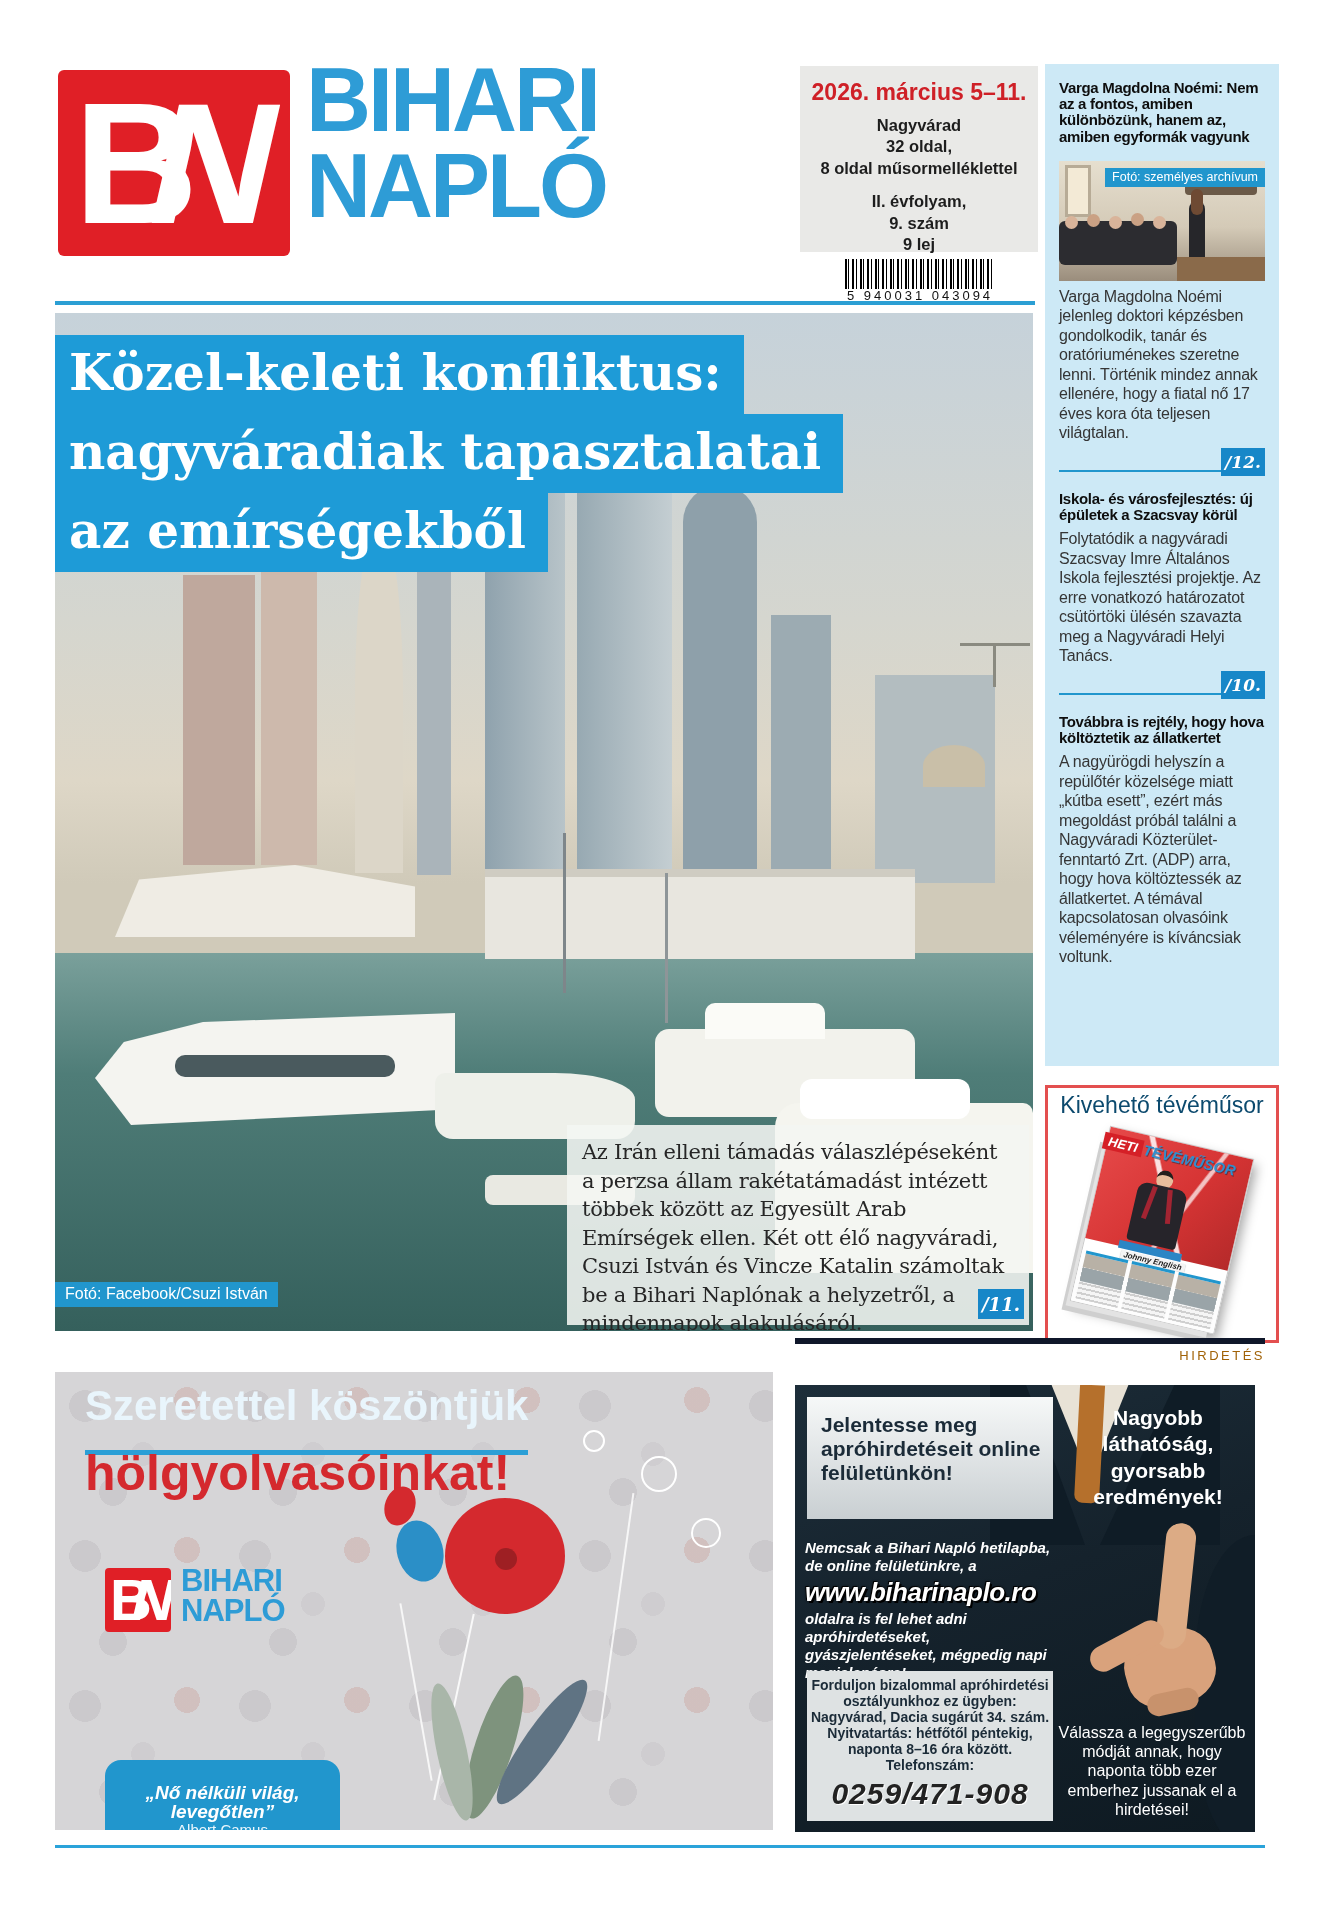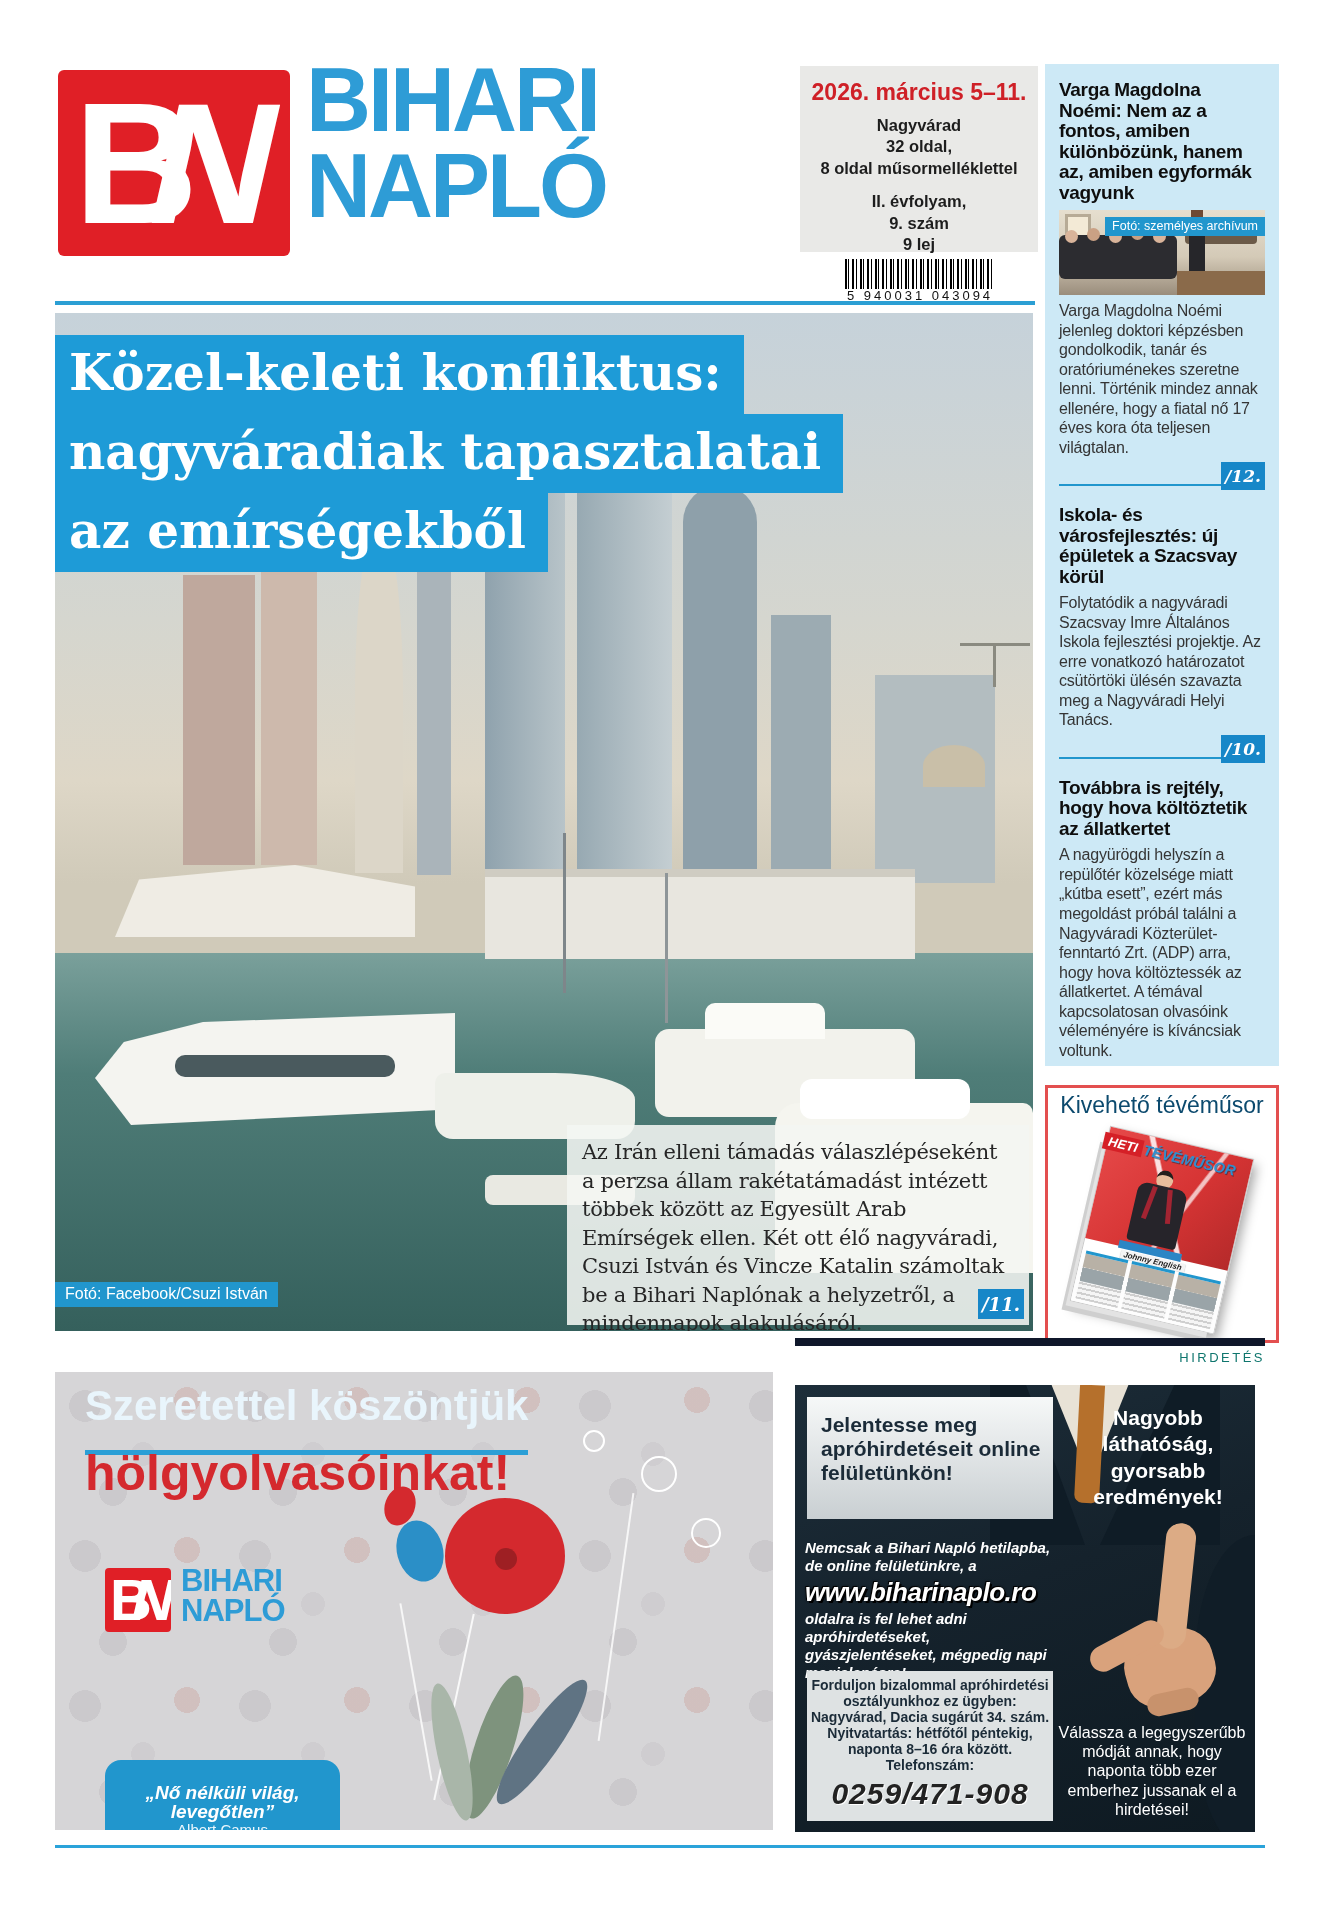--- a/index.html
+++ b/index.html
@@ -16,26 +16,26 @@
   .infobox .date{color:#cf2027;font-weight:700;font-size:23px;margin-bottom:9px}
   .infobox .ln{font-size:16.5px;font-weight:600;color:#1d1d1d;line-height:1.3}
   .infobox .gap{height:12px}
   .barcode{left:845px;top:259px;width:150px;height:30px;background:repeating-linear-gradient(90deg,#000 0 2px,#fff 2px 3px,#000 3px 4px,#fff 4px 7px,#000 7px 9px,#fff 9px 11px,#000 11px 12px,#fff 12px 15px)}
   .barcode-num{left:838px;top:288px;width:164px;text-align:center;font-size:13px;letter-spacing:3px;color:#111}
   .head-rule{left:55px;top:301px;width:980px;height:4px;background:#2b9fd4}
 
   
   .sidebar{left:1045px;top:64px;width:234px;height:1002px;background:#cde9f6;padding:16px 14px;overflow:hidden}
   .sb-article+.sb-article{margin-top:15px}
-  .sb-title{font-size:19px;line-height:1.08;font-weight:700;color:#0e0e0e;letter-spacing:-.3px}
+  .sb-title{font-size:15px;line-height:1.08;font-weight:700;color:#0e0e0e;letter-spacing:-.3px}
   .sb-body{font-size:16px;line-height:1.22;color:#353535;letter-spacing:-.2px;margin-top:6px}
   .pr-row{display:flex;align-items:flex-end;margin-top:5px}
   .pr-line{flex:1;height:2px;background:#2196cd;margin-bottom:4px}
   .pr-box{width:44px;height:28px;background:#1787c8;color:#fff;font:italic 700 17px "DejaVu Serif",serif;display:flex;align-items:center;justify-content:center}
-  .sb-photo{position:relative;width:100%;height:85px;margin-top:7px;overflow:hidden;background:linear-gradient(180deg,#e6dfcf 0%,#d4cab7 55%,#9a8d7c 100%)}
+  .sb-photo{position:relative;width:100%;height:120px;margin-top:16px;overflow:hidden;background:linear-gradient(180deg,#e6dfcf 0%,#d4cab7 55%,#9a8d7c 100%)}
   .sb-credit{position:absolute;top:7px;right:0;background:#2196cd;color:#fff;font-size:12.5px;padding:2px 7px 3px}
 
   
   .tvbox{left:1045px;top:1085px;width:234px;height:258px;background:#fff;border:3px solid #e34f4f;overflow:hidden}
   .tv-title{margin-top:4px;text-align:center;color:#0c4a6e;font-weight:400;font-size:23px}
   .mag{position:absolute;left:40px;top:52px;width:148px;height:180px;background:#fff;border:1px solid #c9c9c9;transform:rotate(13deg);box-shadow:-5px 7px 0 -2px #e3e3e3,-10px 14px 0 -4px #cfcfcf,4px 6px 12px rgba(0,0,0,.35)}
   .mag-cover{position:absolute;left:0;top:0;width:100%;height:64%;background:linear-gradient(65deg,transparent 46%,rgba(255,255,255,.85) 47%,rgba(255,255,255,.85) 49%,transparent 50%),linear-gradient(115deg,transparent 58%,rgba(255,255,255,.7) 59%,rgba(255,255,255,.7) 60.5%,transparent 61.5%),linear-gradient(125deg,#e64949 0%,#d63434 55%,#b52a2a 100%)}
   .mag-heti{position:absolute;left:-4px;top:6px;background:#d52027;color:#fff;font:italic 700 13px "Liberation Sans",sans-serif;padding:1px 5px}
   .mag-title{position:absolute;left:37px;top:7px;color:#2f8fd0;font-weight:700;font-style:italic;font-size:14.5px;letter-spacing:.3px;text-shadow:1px 1px 0 rgba(20,40,60,.5)}
   .mag-man{position:absolute;left:40px;top:30px;width:50px;height:76px}
@@ -54,21 +54,21 @@
   .photo{left:55px;top:313px;width:978px;height:1018px;overflow:hidden;background:linear-gradient(180deg,#c6d2da 0%,#d5d6cf 30%,#ded7c7 46%,#d0cab9 56%)}
   .hl-stack{position:absolute;left:0;top:22px}
   .hl-line{display:table;background:#1e9bd7;color:#fff;font:700 50px/1.22 "DejaVu Serif",serif;padding:7px 22px 11px 14px}
   .lead-box{position:absolute;left:512px;top:812px;width:462px;height:200px;background:rgba(244,246,243,.88);padding:13px 15px}
   .lead-box p{font:400 21px/1.36 "DejaVu Serif",serif;color:#262626;letter-spacing:-.3px}
   .lead-ref{position:absolute;right:5px;bottom:6px;width:46px;height:30px;background:#1787c8;color:#fff;font:italic 700 18px "DejaVu Serif",serif;display:flex;align-items:center;justify-content:center}
   .photo-credit{position:absolute;left:0;bottom:24px;background:#2196cd;color:#fff;font-size:16px;padding:3px 10px 4px;display:table}
   .tower{position:absolute;bottom:auto}
 
   
-  .hird{left:795px;top:1338px;width:470px;border-top:8px solid #0f172a;text-align:right;font-size:13px;letter-spacing:2.5px;color:#0f766e;padding-top:4px}
+  .hird{left:795px;top:1338px;width:470px;border-top:6px solid #0f172a;text-align:right;font-size:13px;letter-spacing:2.5px;color:#a16207;padding-top:4px}
 
   .rad{left:795px;top:1385px;width:460px;height:447px;background:linear-gradient(160deg,#1d2e3a 0%,#15222c 45%,#0e1a22 100%);overflow:hidden}
   .rad-box1{position:absolute;left:12px;top:12px;width:246px;height:122px;background:linear-gradient(180deg,#f6f8f8 0%,#c9cfd2 100%);color:#1b2b38;font-weight:700;font-size:21px;line-height:1.15;padding:16px 8px 0 14px}
   .rad-mid{position:absolute;left:10px;top:154px;width:250px;text-align:left;color:#fff;font-style:italic;font-weight:700}
   .rad-intro{font-size:15px;line-height:1.2}
   .rad-site{font-size:26px;letter-spacing:-.5px;margin:2px 0;text-shadow:0 0 3px #000,2px 2px 0 #000,-1px -1px 0 #000}
   .rad-box2{position:absolute;left:12px;top:286px;width:246px;height:150px;background:#dee2e3;text-align:center;color:#1b2b38;font-weight:700;font-size:14px;line-height:1.15;padding-top:6px}
   .rad-phone{font:italic 700 30px/1.1 "Liberation Sans",sans-serif;color:#222;letter-spacing:1px;margin-top:3px;text-shadow:1px 1px 0 #fff}
   .rad-side-h{position:absolute;left:278px;top:20px;width:170px;text-align:center;color:#fff;font-weight:700;font-size:21px;line-height:1.25}
   .rad-side-n{position:absolute;left:262px;top:338px;width:190px;text-align:center;color:#fff;font-size:16px;line-height:1.2}

